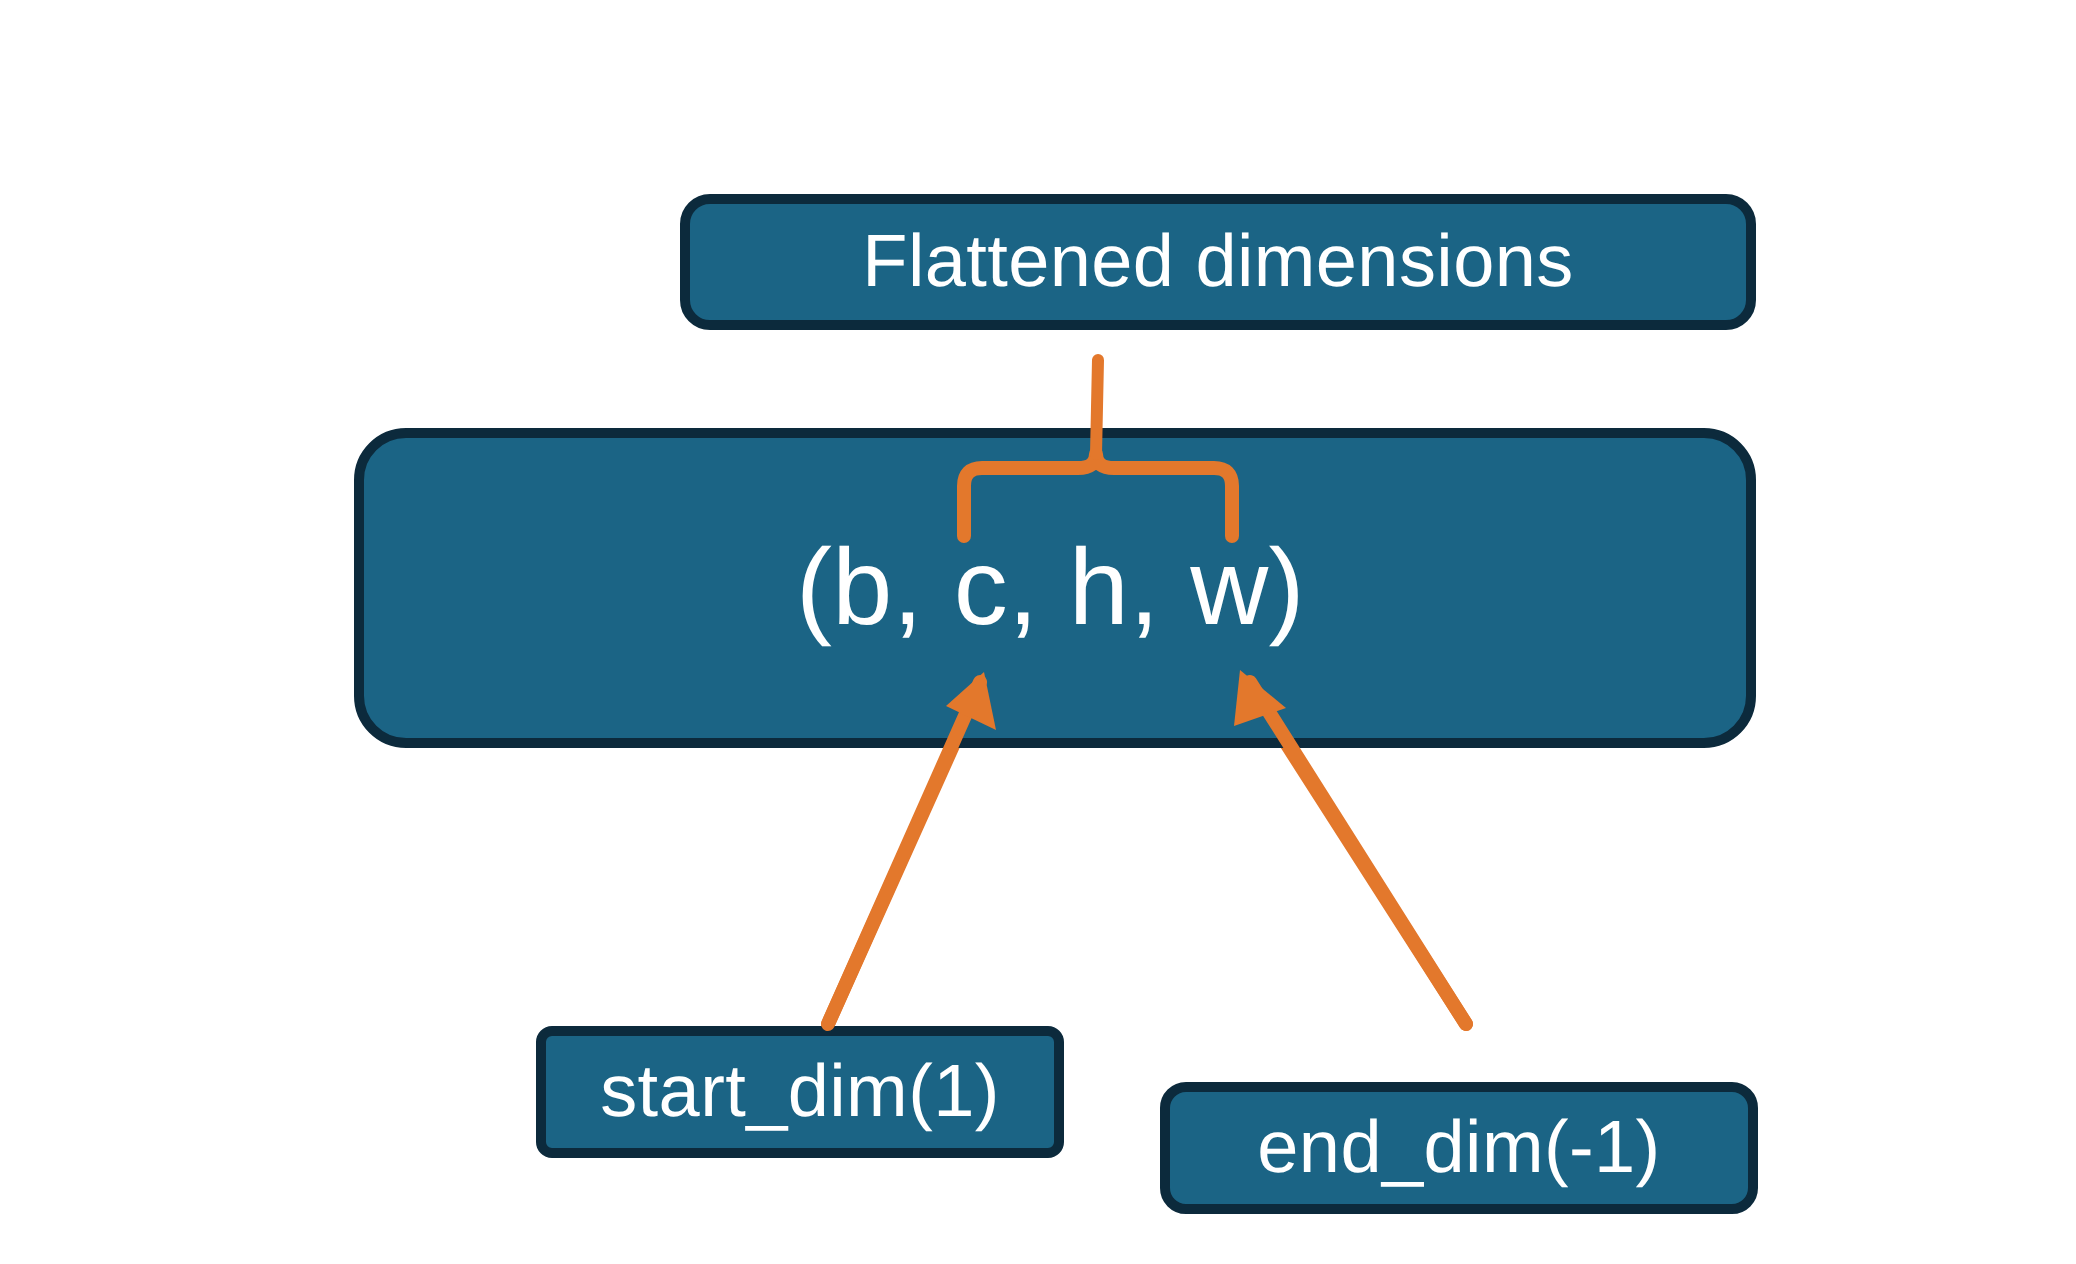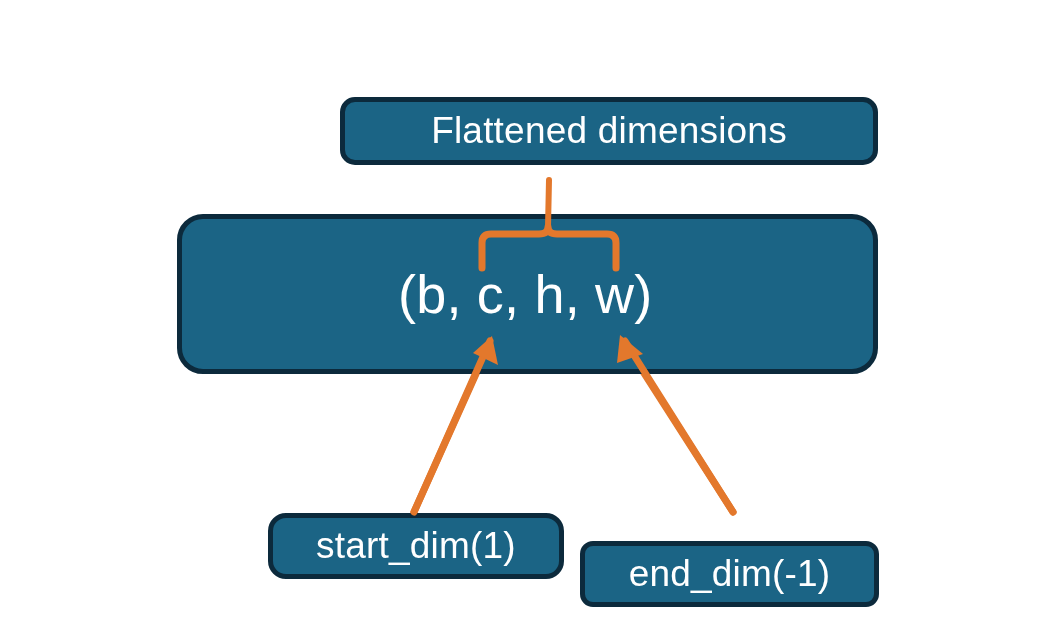--- a/index.html
+++ b/index.html
@@ -55,24 +55,24 @@
     position: absolute;
     left: 216px;
     top: 48px;
     font-size: 54px;
     line-height: 1;
     color: #ffffff;
   }
   #node-start {
     left: 268px;
     top: 513px;
-    width: 296px;
+    width: 264px;
     height: 66px;
     font-size: 37px;
-    border-radius: 18px;
+    border-radius: 8px;
   }
   #node-end {
     left: 580px;
     top: 513px;
     width: 299px;
     height: 66px;
     font-size: 37px;
     border-radius: 13px;
     margin-top: 28px;
   }

